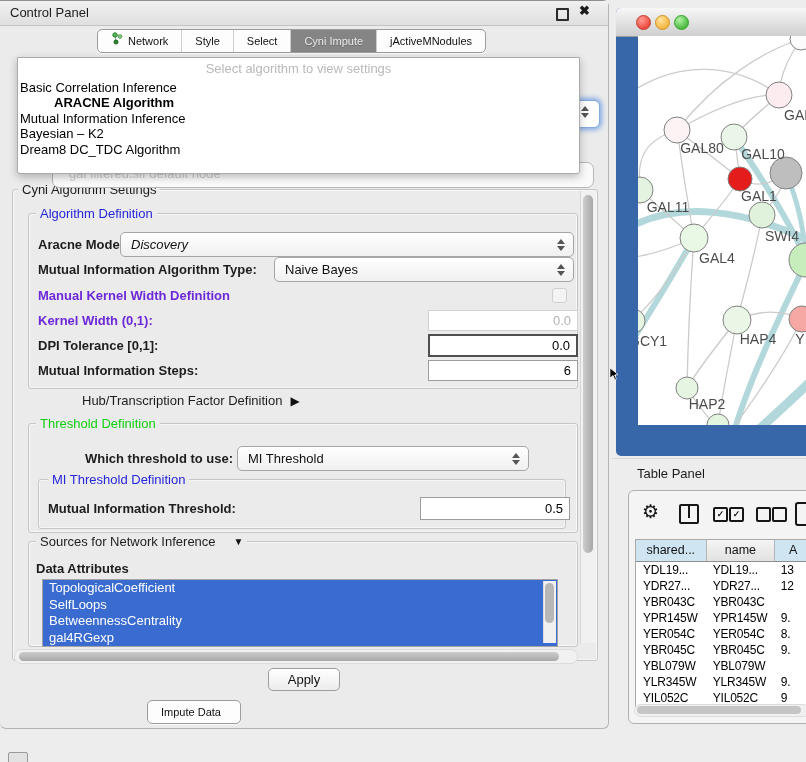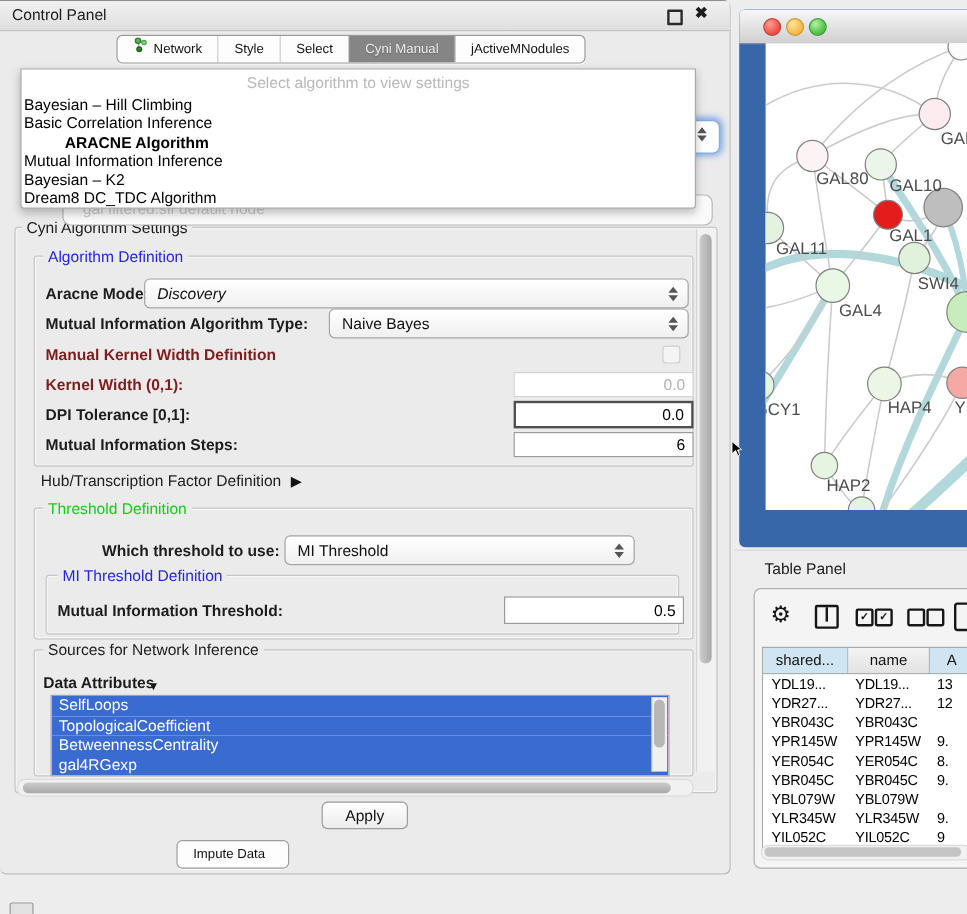--- a/index.html
+++ b/index.html
@@ -38,21 +38,21 @@
   .ghost1{left:60px;top:100px;width:538px;height:26px;background:#fff;border:1px solid #86abdd;
       border-radius:6px;box-shadow:0 0 5px 2px rgba(96,150,226,.75);z-index:20;}
   .ghost2{left:52px;top:162px;width:524px;height:24px;background:#fafafa;border:1px solid #b7b7b7;
       border-radius:7px;z-index:20;color:#cbcbcb;font-size:13px;line-height:22px;padding-left:16px;}
   
   .grp{border:1px solid #c6c6c6;border-radius:3px;box-shadow:inset 0 0 0 1px rgba(255,255,255,.55);}
   .grp-title{font-size:13px;color:#1d1d1d;background:#ebebeb;padding:0 4px;white-space:nowrap;z-index:2;}
   .t-blue{color:#2525dd;}
   .t-green{color:#12cf12;}
   .lbl{font-size:13px;font-weight:bold;color:#1d1d1d;white-space:nowrap;}
-  .lbl.dis{color:#7f1d1d;}
+  .lbl.dis{color:#6d28d9;}
   .plain{font-weight:normal;}
   
   .combo{background:linear-gradient(#ffffff,#f0f0f0);border:1px solid #a6a6a6;border-radius:5px;
       font-size:13px;color:#111;display:flex;align-items:center;}
   .combo-text{flex:1;padding-left:10px;}
   .combo-arr{width:16px;display:flex;flex-direction:column;align-items:center;gap:2px;padding-right:4px;}
   .tri-up{width:0;height:0;border-left:4px solid transparent;border-right:4px solid transparent;border-bottom:5px solid #555;}
   .tri-dn{width:0;height:0;border-left:4px solid transparent;border-right:4px solid transparent;border-top:5px solid #555;}
   
   .tfield{background:#fff;border:1px solid #9c9c9c;font-size:13px;color:#000;
@@ -129,21 +129,21 @@
 
   <div class="abs segbar topbar" id="top-tabs">
       <div class="seg"><span><svg width="12" height="13">
             <path d="M4,3 L9,4 M4,3 L5,10" stroke="#9a9a9a" stroke-width="1"></path>
             <circle cx="4" cy="3" r="2.2" fill="#53b953" stroke="#2e7d32"></circle>
             <circle cx="9" cy="4.5" r="1.8" fill="#8fd08f" stroke="#4e9a4e"></circle>
             <circle cx="5" cy="10" r="2" fill="#2e8b2e" stroke="#1d5c1d"></circle>
           </svg></span>Network</div>
       <div class="seg">Style</div>
       <div class="seg">Select</div>
-      <div class="seg sel">Cyni Manual</div>
+      <div class="seg sel">Cyni Impute</div>
       <div class="seg">jActiveMNodules</div>
     </div>
 
   <div class="abs grp" style="left:12px;top:188px;width:584px;height:470px;"></div>
   <span class="abs grp-title" style="left:18px;top:181px;">Cyni Algorithm Settings</span>
 
   <div class="abs grp" style="left:28px;top:212px;width:548px;height:174px;"></div>
   <span class="abs grp-title t-blue" style="left:36px;top:205px;">Algorithm Definition</span>
 
   <span class="abs lbl" style="left:38px;top:236px;">Aracne Mode:</span>
@@ -176,21 +176,21 @@
   <div class="abs tfield strong" style="left:428px;top:333px;width:140px;height:19px;">
     <span>0.0</span>
   </div>
 
   <span class="abs lbl" style="left:38px;top:362px;">Mutual Information Steps:</span>
   <div class="abs tfield" style="left:428px;top:359px;width:142px;height:19px;">
     <span>6</span>
   </div>
 
   <div class="abs" style="left:34px;top:392px;display:flex;gap:8px;align-items:center;">
-    <span class="lbl plain" style="font-size:13px;">Hub/Transcription Factor Definition</span>
+    <span class="lbl plain" style="font-size:13px;margin-left:48px;">Hub/Transcription Factor Definition</span>
     <span class="arrow-right">▶</span>
   </div>
 
   <div class="abs grp" style="left:28px;top:422px;width:548px;height:108px;"></div>
   <span class="abs grp-title t-green" style="left:36px;top:415px;">Threshold Definition</span>
 
   <span class="abs lbl" style="left:85px;top:450px;">Which threshold to use:</span>
   <div class="abs combo" style="left:237px;top:445px;width:290px;height:23px;">
     <span class="combo-text">MI Threshold</span>
     <span class="combo-arr">
@@ -201,31 +201,31 @@
 
   <div class="abs grp" style="left:38px;top:478px;width:526px;height:48px;"></div>
   <span class="abs grp-title t-blue" style="left:48px;top:471px;">MI Threshold Definition</span>
 
   <span class="abs lbl" style="left:48px;top:500px;">Mutual Information Threshold:</span>
   <div class="abs tfield" style="left:420px;top:496px;width:142px;height:21px;">
     <span>0.5</span>
   </div>
 
   <div class="abs grp" style="left:28px;top:540px;width:548px;height:104px;"></div>
-  <div class="abs" style="left:36px;top:533px;display:flex;gap:18px;align-items:center;background:#ebebeb;padding:0 4px;flex-direction:column;">
+  <div class="abs" style="left:36px;top:533px;display:flex;gap:18px;align-items:center;background:#ebebeb;padding:0 4px;">
     <span class="grp-title" style="padding:0;">Sources for Network Inference</span>
     <span class="arrow-down">▼</span>
   </div>
   <span class="abs lbl" style="left:36px;top:560px;">Data Attributes</span>
   <div class="abs listbox" style="left:42px;top:578px;width:514px;height:66px;" id="attr-list">
     <div class="list-vscroll">
         <div class="list-thumb"></div>
       </div>
-  <div class="attr-item">SelfLoops</div>
-      <div class="attr-item">TopologicalCoefficient</div>
+  <div class="attr-item">TopologicalCoefficient</div>
+      <div class="attr-item">SelfLoops</div>
       <div class="attr-item">BetweennessCentrality</div>
       <div class="attr-item">gal4RGexp</div>
     </div>
 
   <div class="abs vscroll" style="left:580px;top:190px;width:15px;height:452px;">
     <div class="vthumb"></div>
   </div>
   <div class="abs hscroll" style="left:14px;top:648px;width:562px;height:13px;">
     <div class="hthumb"></div>
   </div>
@@ -246,21 +246,20 @@
       <i class="tri-dn"></i>
     </span>
 </div>
 <div class="abs ghost2">
   <span>gal filtered.sif default node</span>
 </div>
 
 <div class="abs dd">
   <div class="dd-prompt">Select algorithm to view settings</div>
   <div id="algo-list">
-      <div class="dd-item">Bayesian – Hill Climbing</div>
       <div class="dd-item">Basic Correlation Inference</div>
       <div class="dd-item sel">ARACNE Algorithm</div>
       <div class="dd-item">Mutual Information Inference</div>
       <div class="dd-item">Bayesian – K2</div>
       <div class="dd-item">Dream8 DC_TDC Algorithm</div>
     </div>
 </div>
 
 <div class="abs stub-ico"></div>
 

